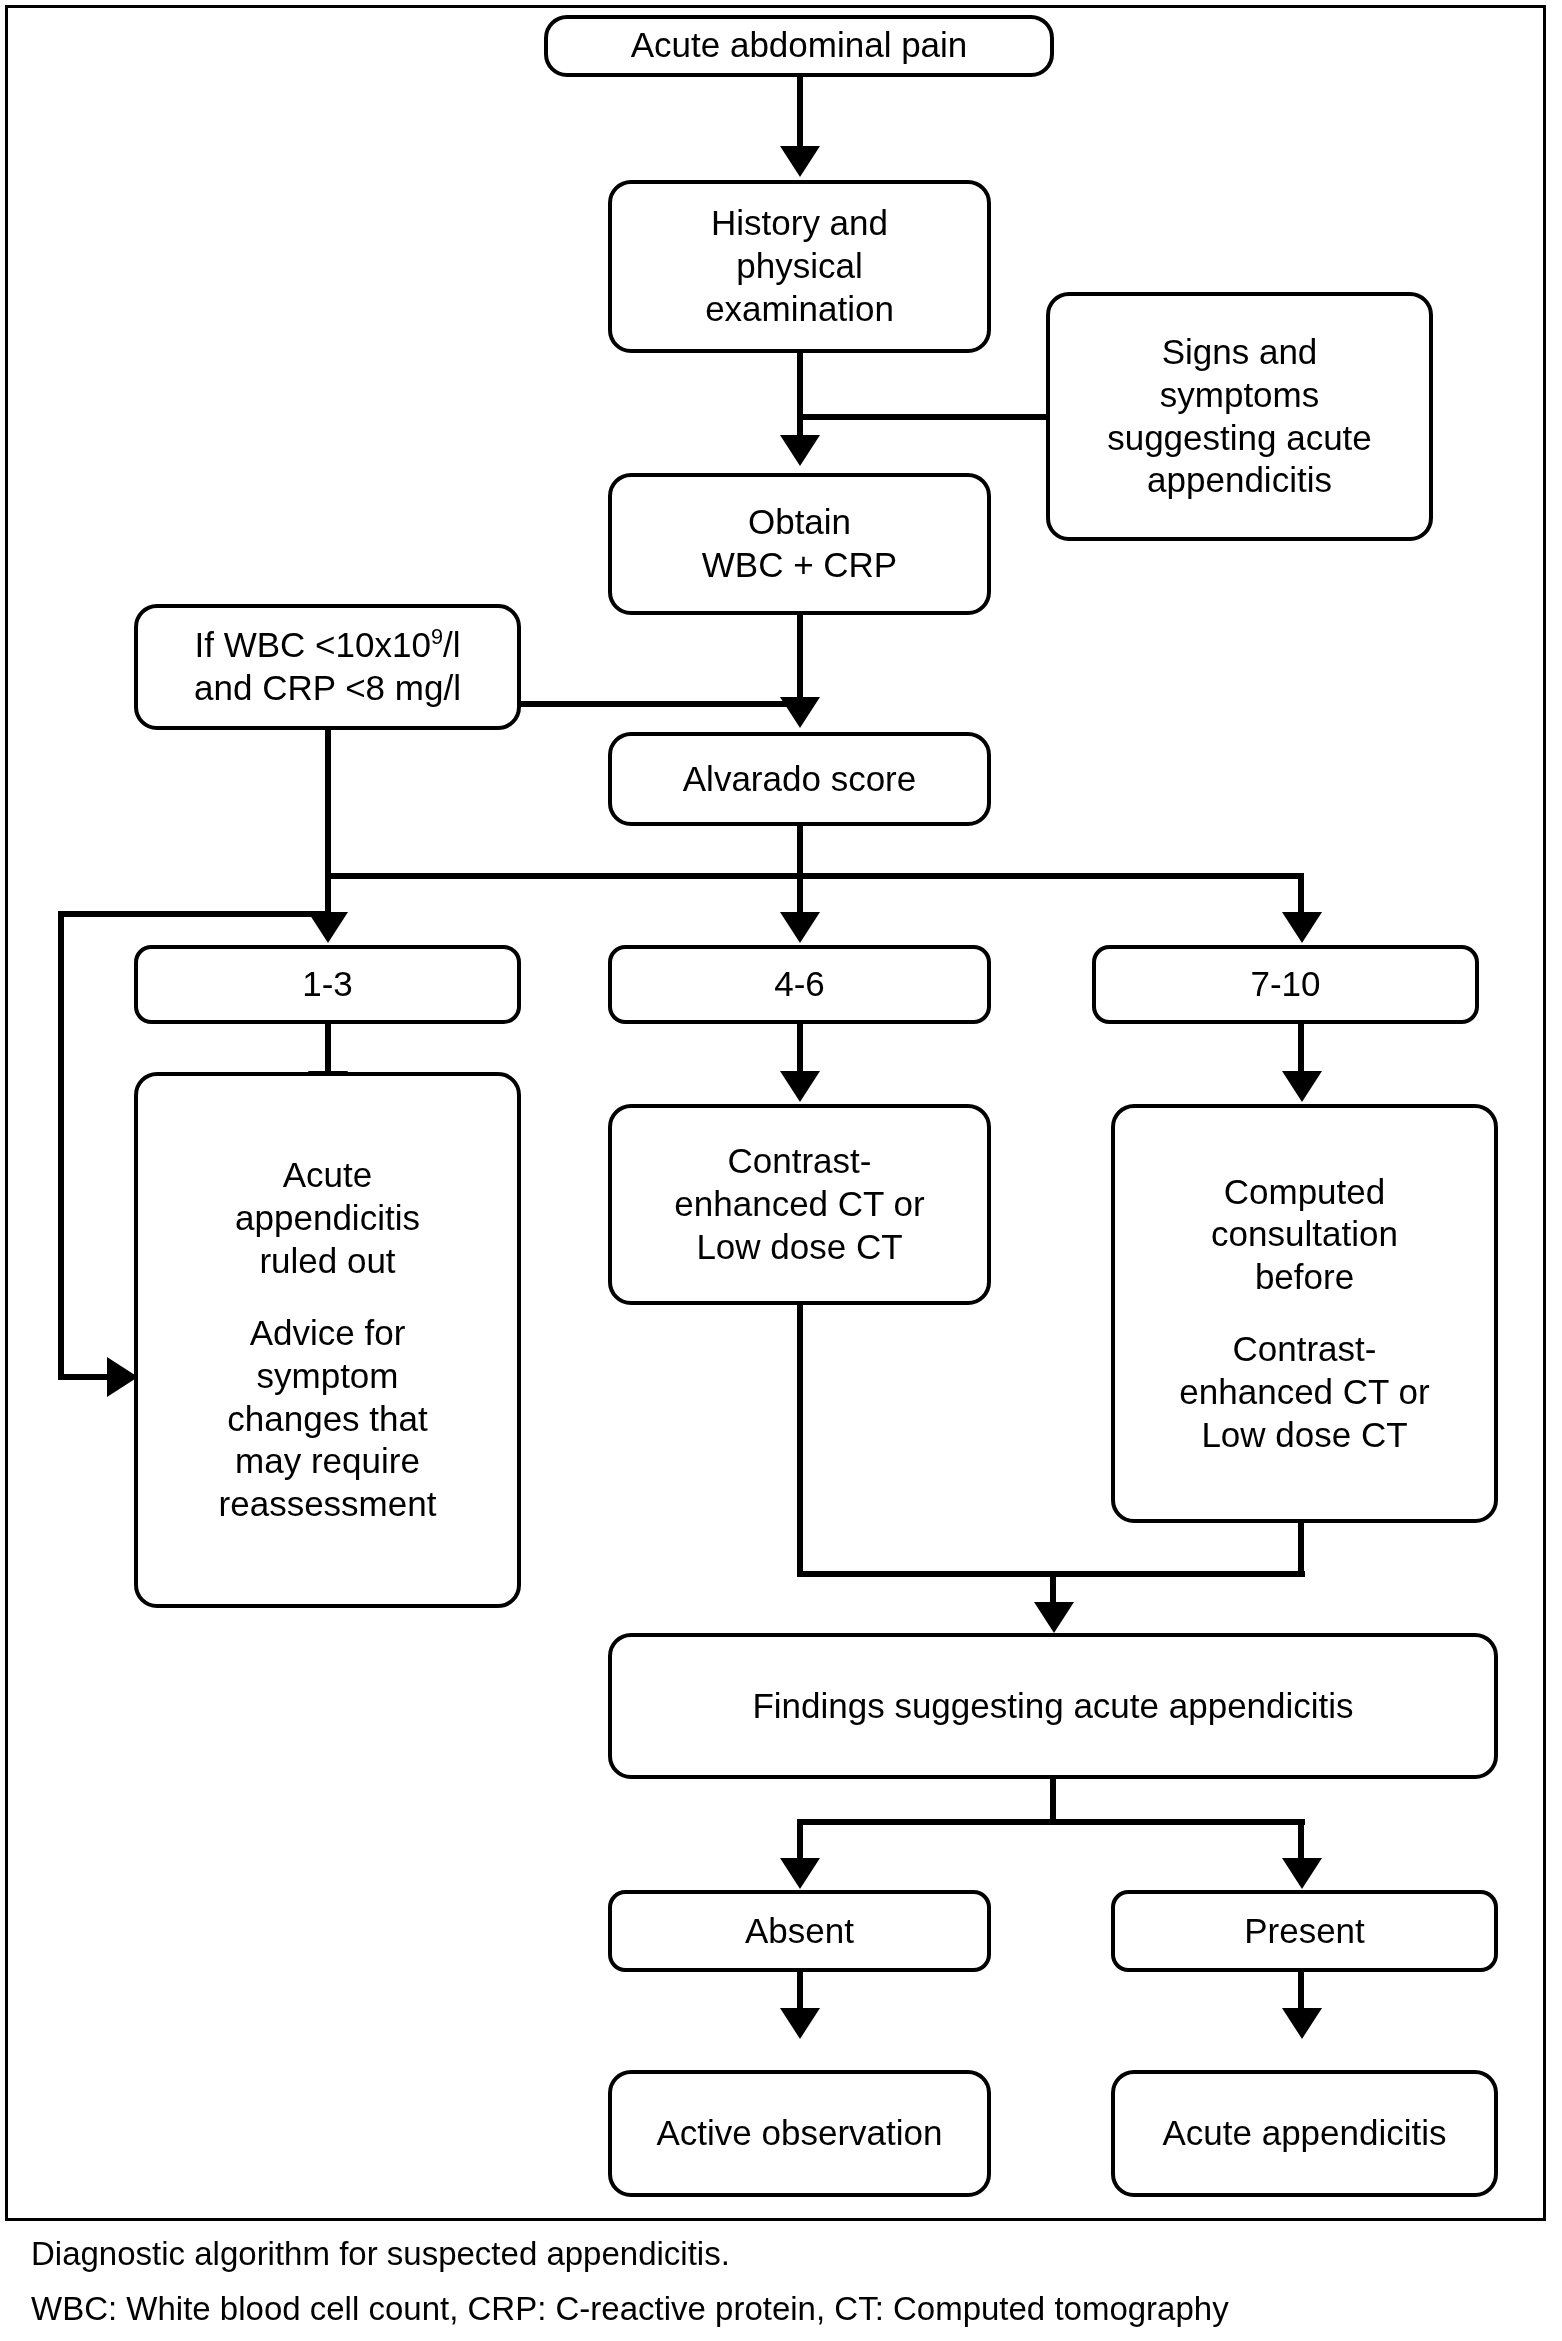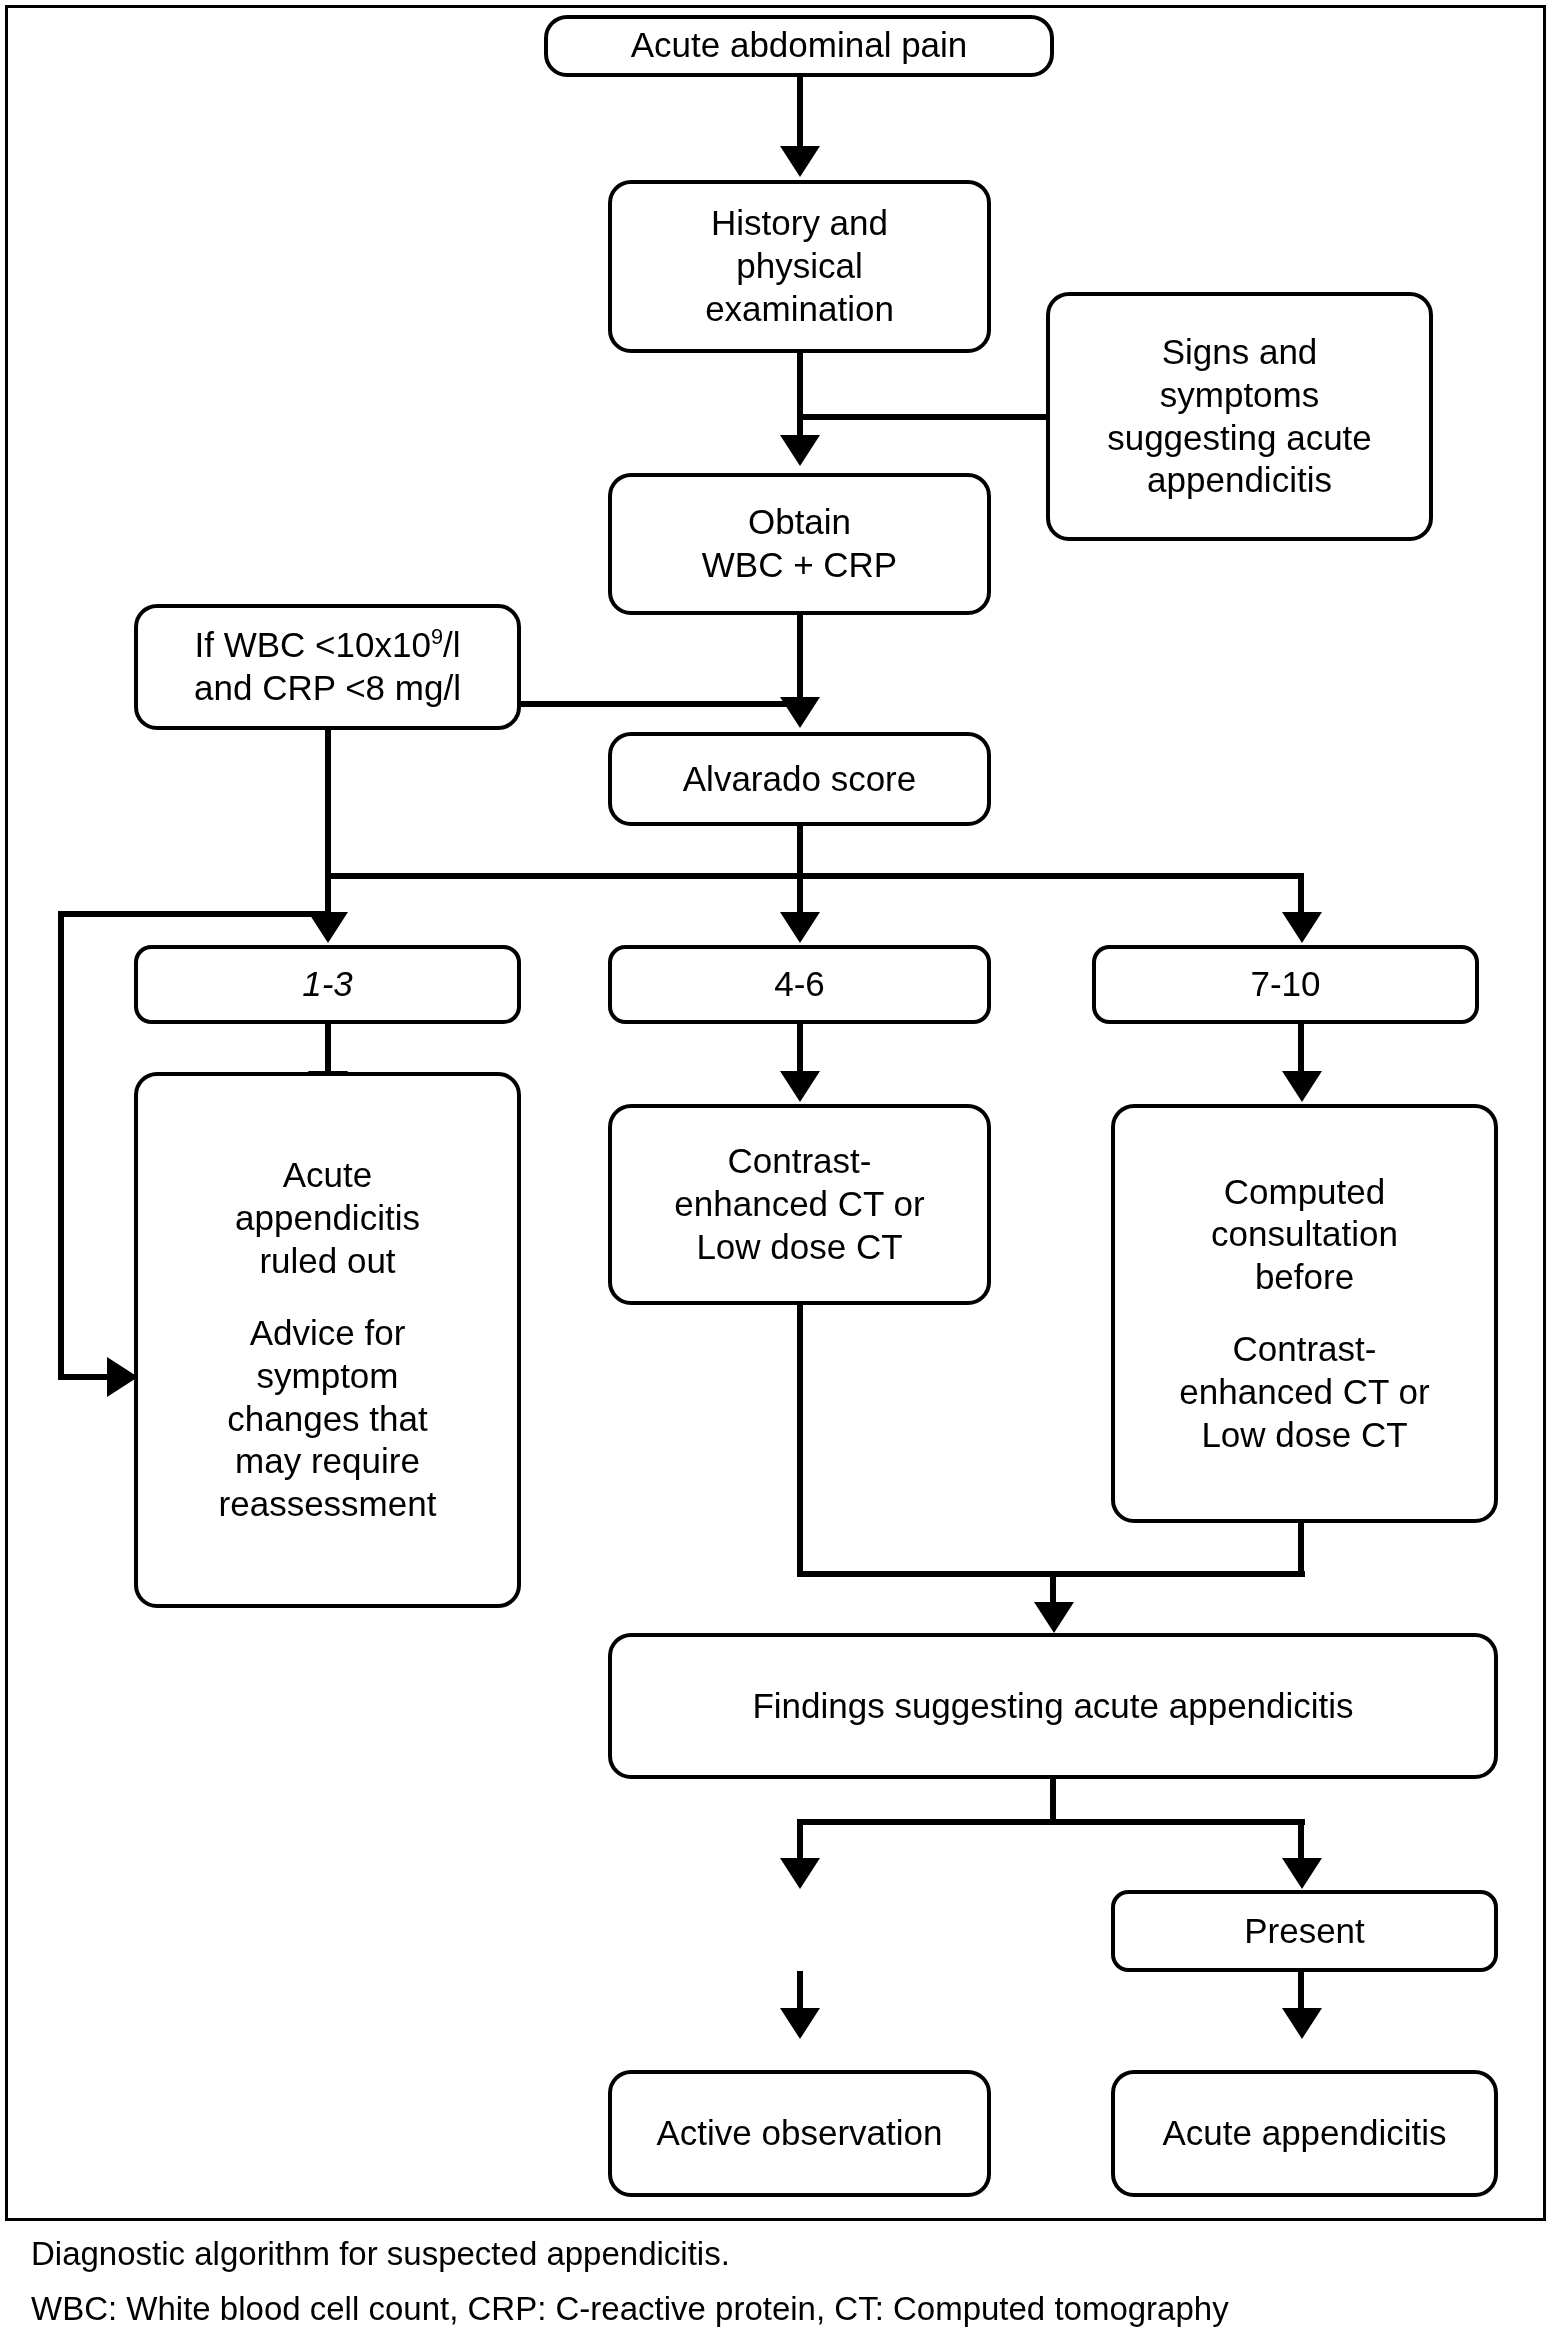--- a/index.html
+++ b/index.html
@@ -73,21 +73,21 @@
     <span class="txt fs52">
       <span><span>If WBC &lt;10x10</span><sup>9</sup><span>/l</span></span><br>
       <span>and CRP &lt;8 mg/l</span>
     </span>
   </div>
 
   <div class="node" style="left:608px;top:732px;width:383px;height:94px;">
     <span class="txt fs52">Alvarado score</span>
   </div>
 
-  <div class="node sq" style="left:134px;top:945px;width:387px;height:79px;font-style:italic;">
+  <div class="node sq" style="left:134px;top:945px;width:387px;height:79px;">
     <span class="txt fs52">1-3</span>
   </div>
 
   <div class="node sq" style="left:608px;top:945px;width:383px;height:79px;">
     <span class="txt fs52">4-6</span>
   </div>
 
   <div class="node sq" style="left:1092px;top:945px;width:387px;height:79px;">
     <span class="txt fs52">7-10</span>
   </div>
@@ -123,20 +123,23 @@
       <span>Contrast-</span><br>
       <span>enhanced CT or</span><br>
       <span>Low dose CT</span>
     </span>
   </div>
 
   <div class="node" style="left:608px;top:1633px;width:890px;height:146px;">
     <span class="txt fs52">Findings suggesting acute appendicitis</span>
   </div>
 
+  <div class="node sq" style="left:608px;top:1890px;width:383px;height:82px;">
+    <span class="txt fs52">Absent</span>
+  </div>
 
   <div class="node" style="left:608px;top:2070px;width:383px;height:127px;">
     <span class="txt fs52">Active observation</span>
   </div>
 
   <div class="node sq" style="left:1111px;top:1890px;width:387px;height:82px;">
     <span class="txt fs52">Present</span>
   </div>
 
   <div class="node" style="left:1111px;top:2070px;width:387px;height:127px;">

